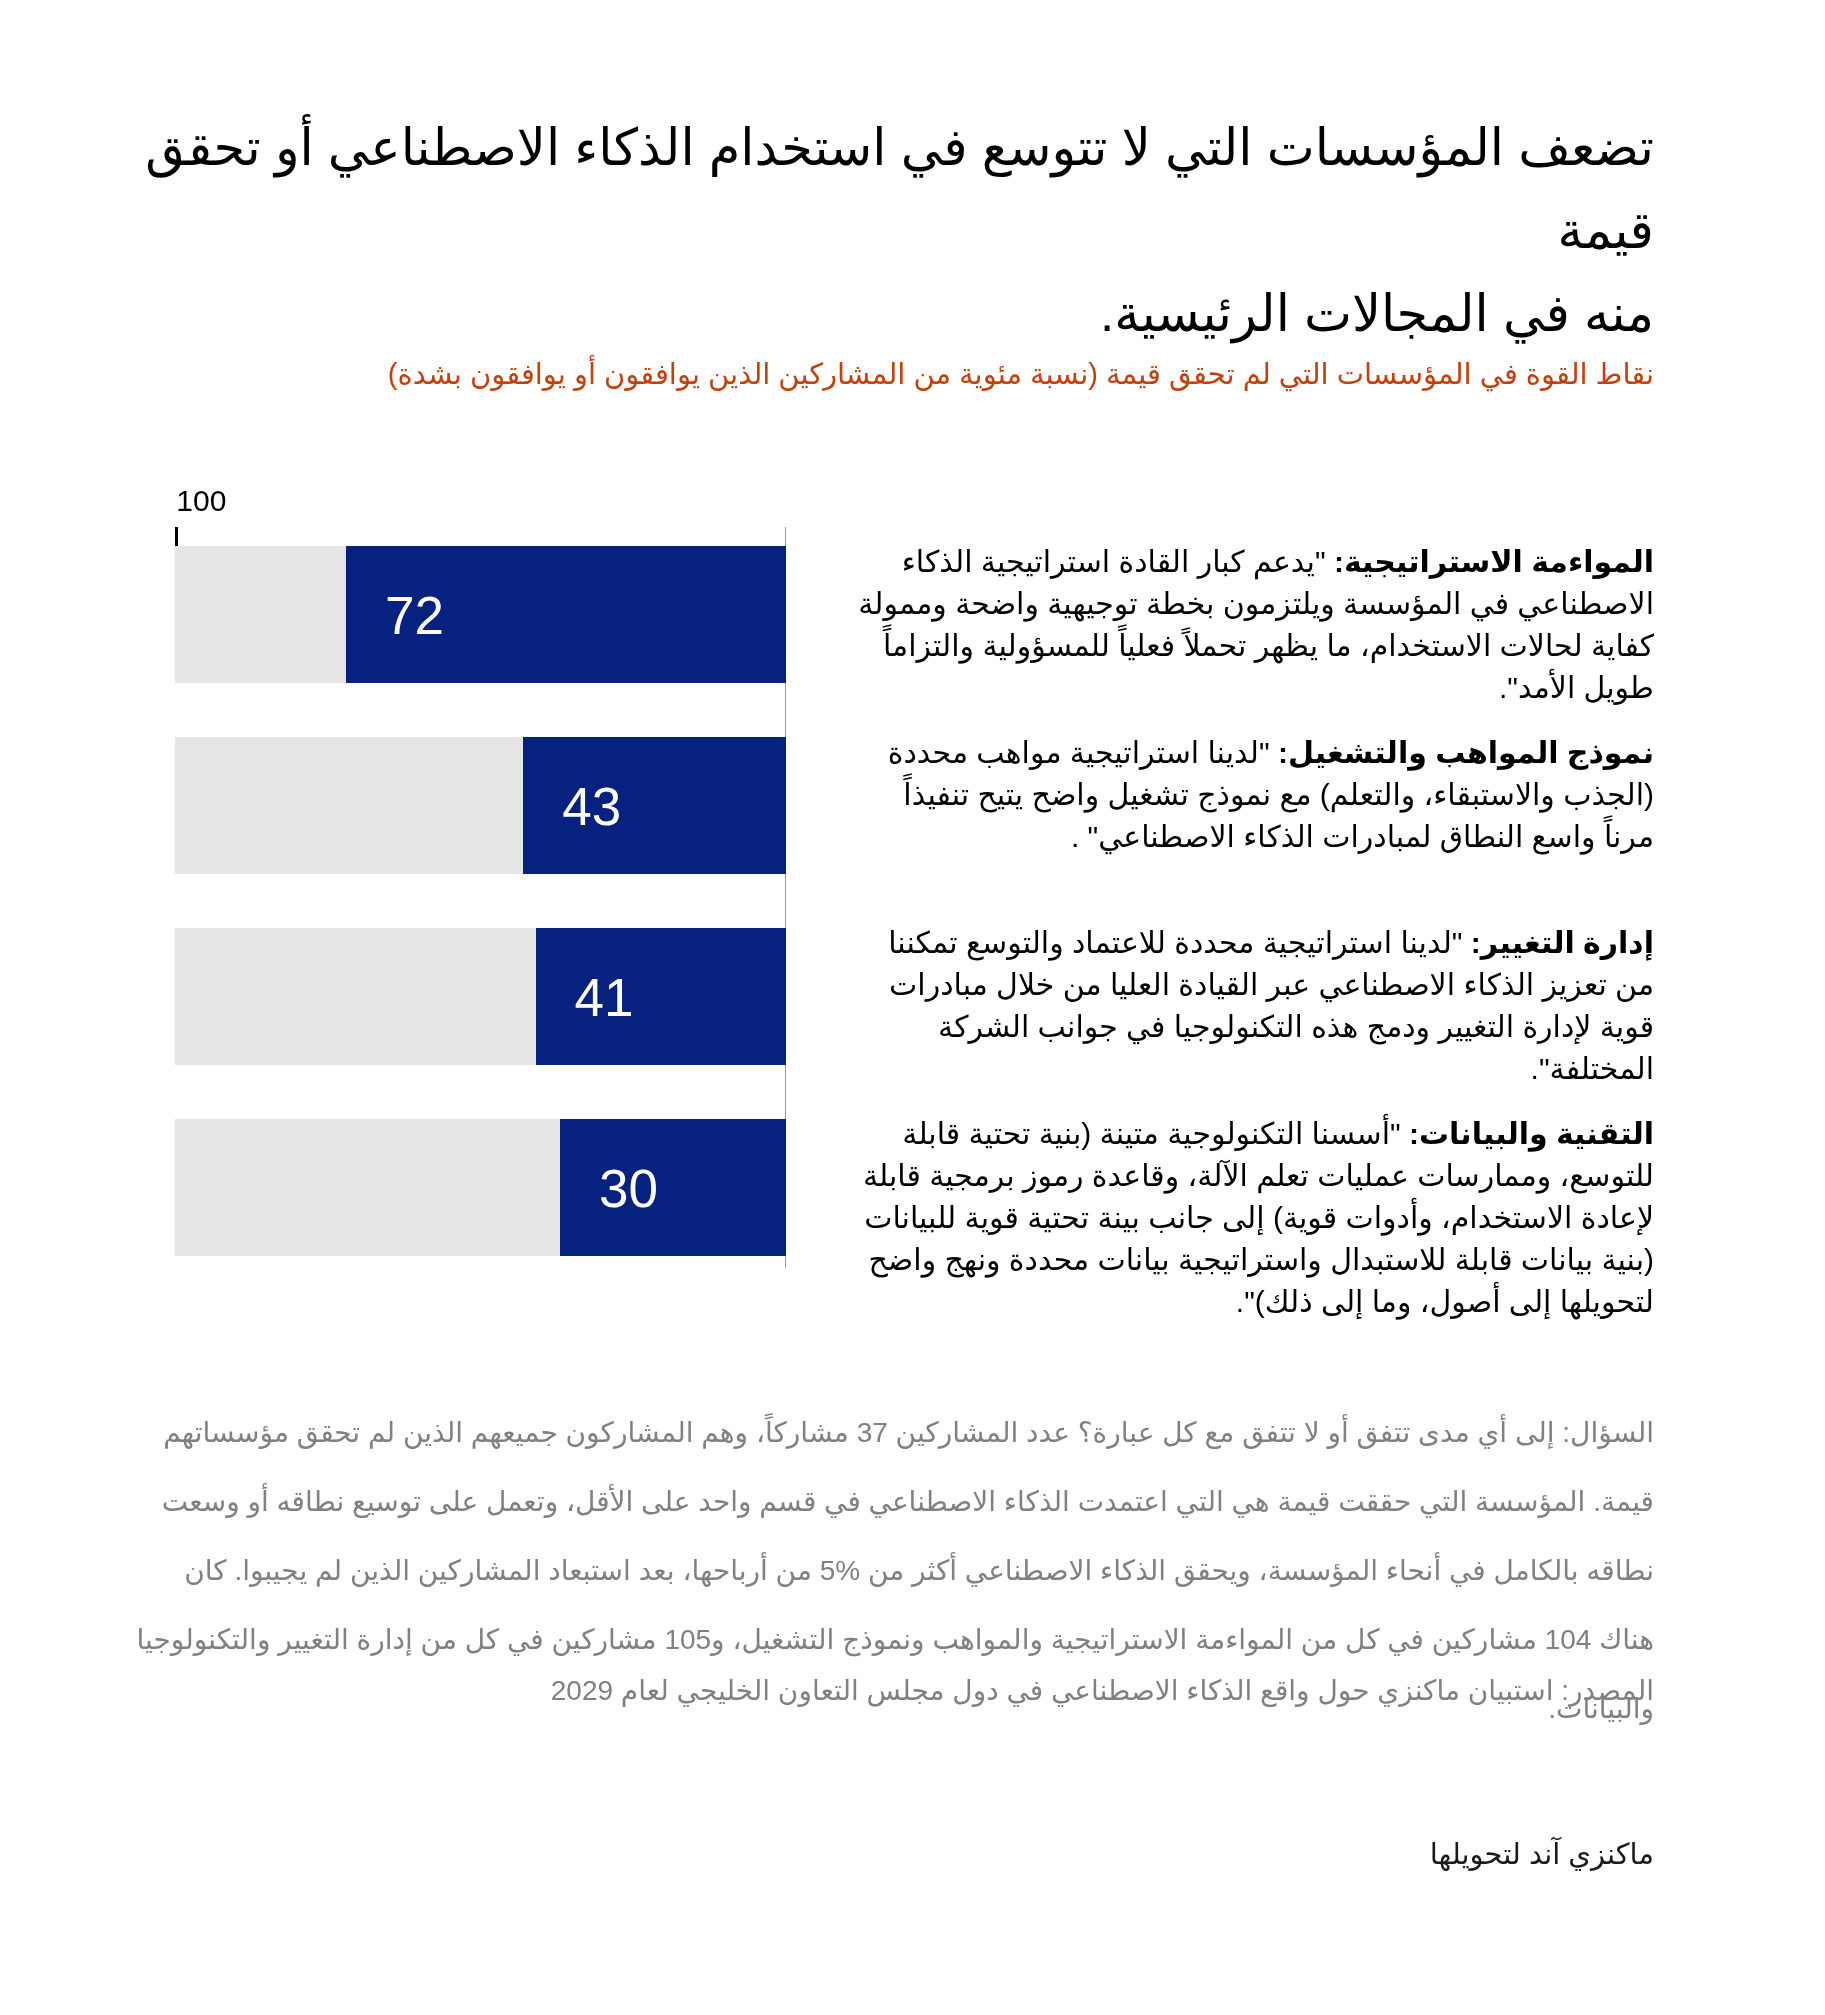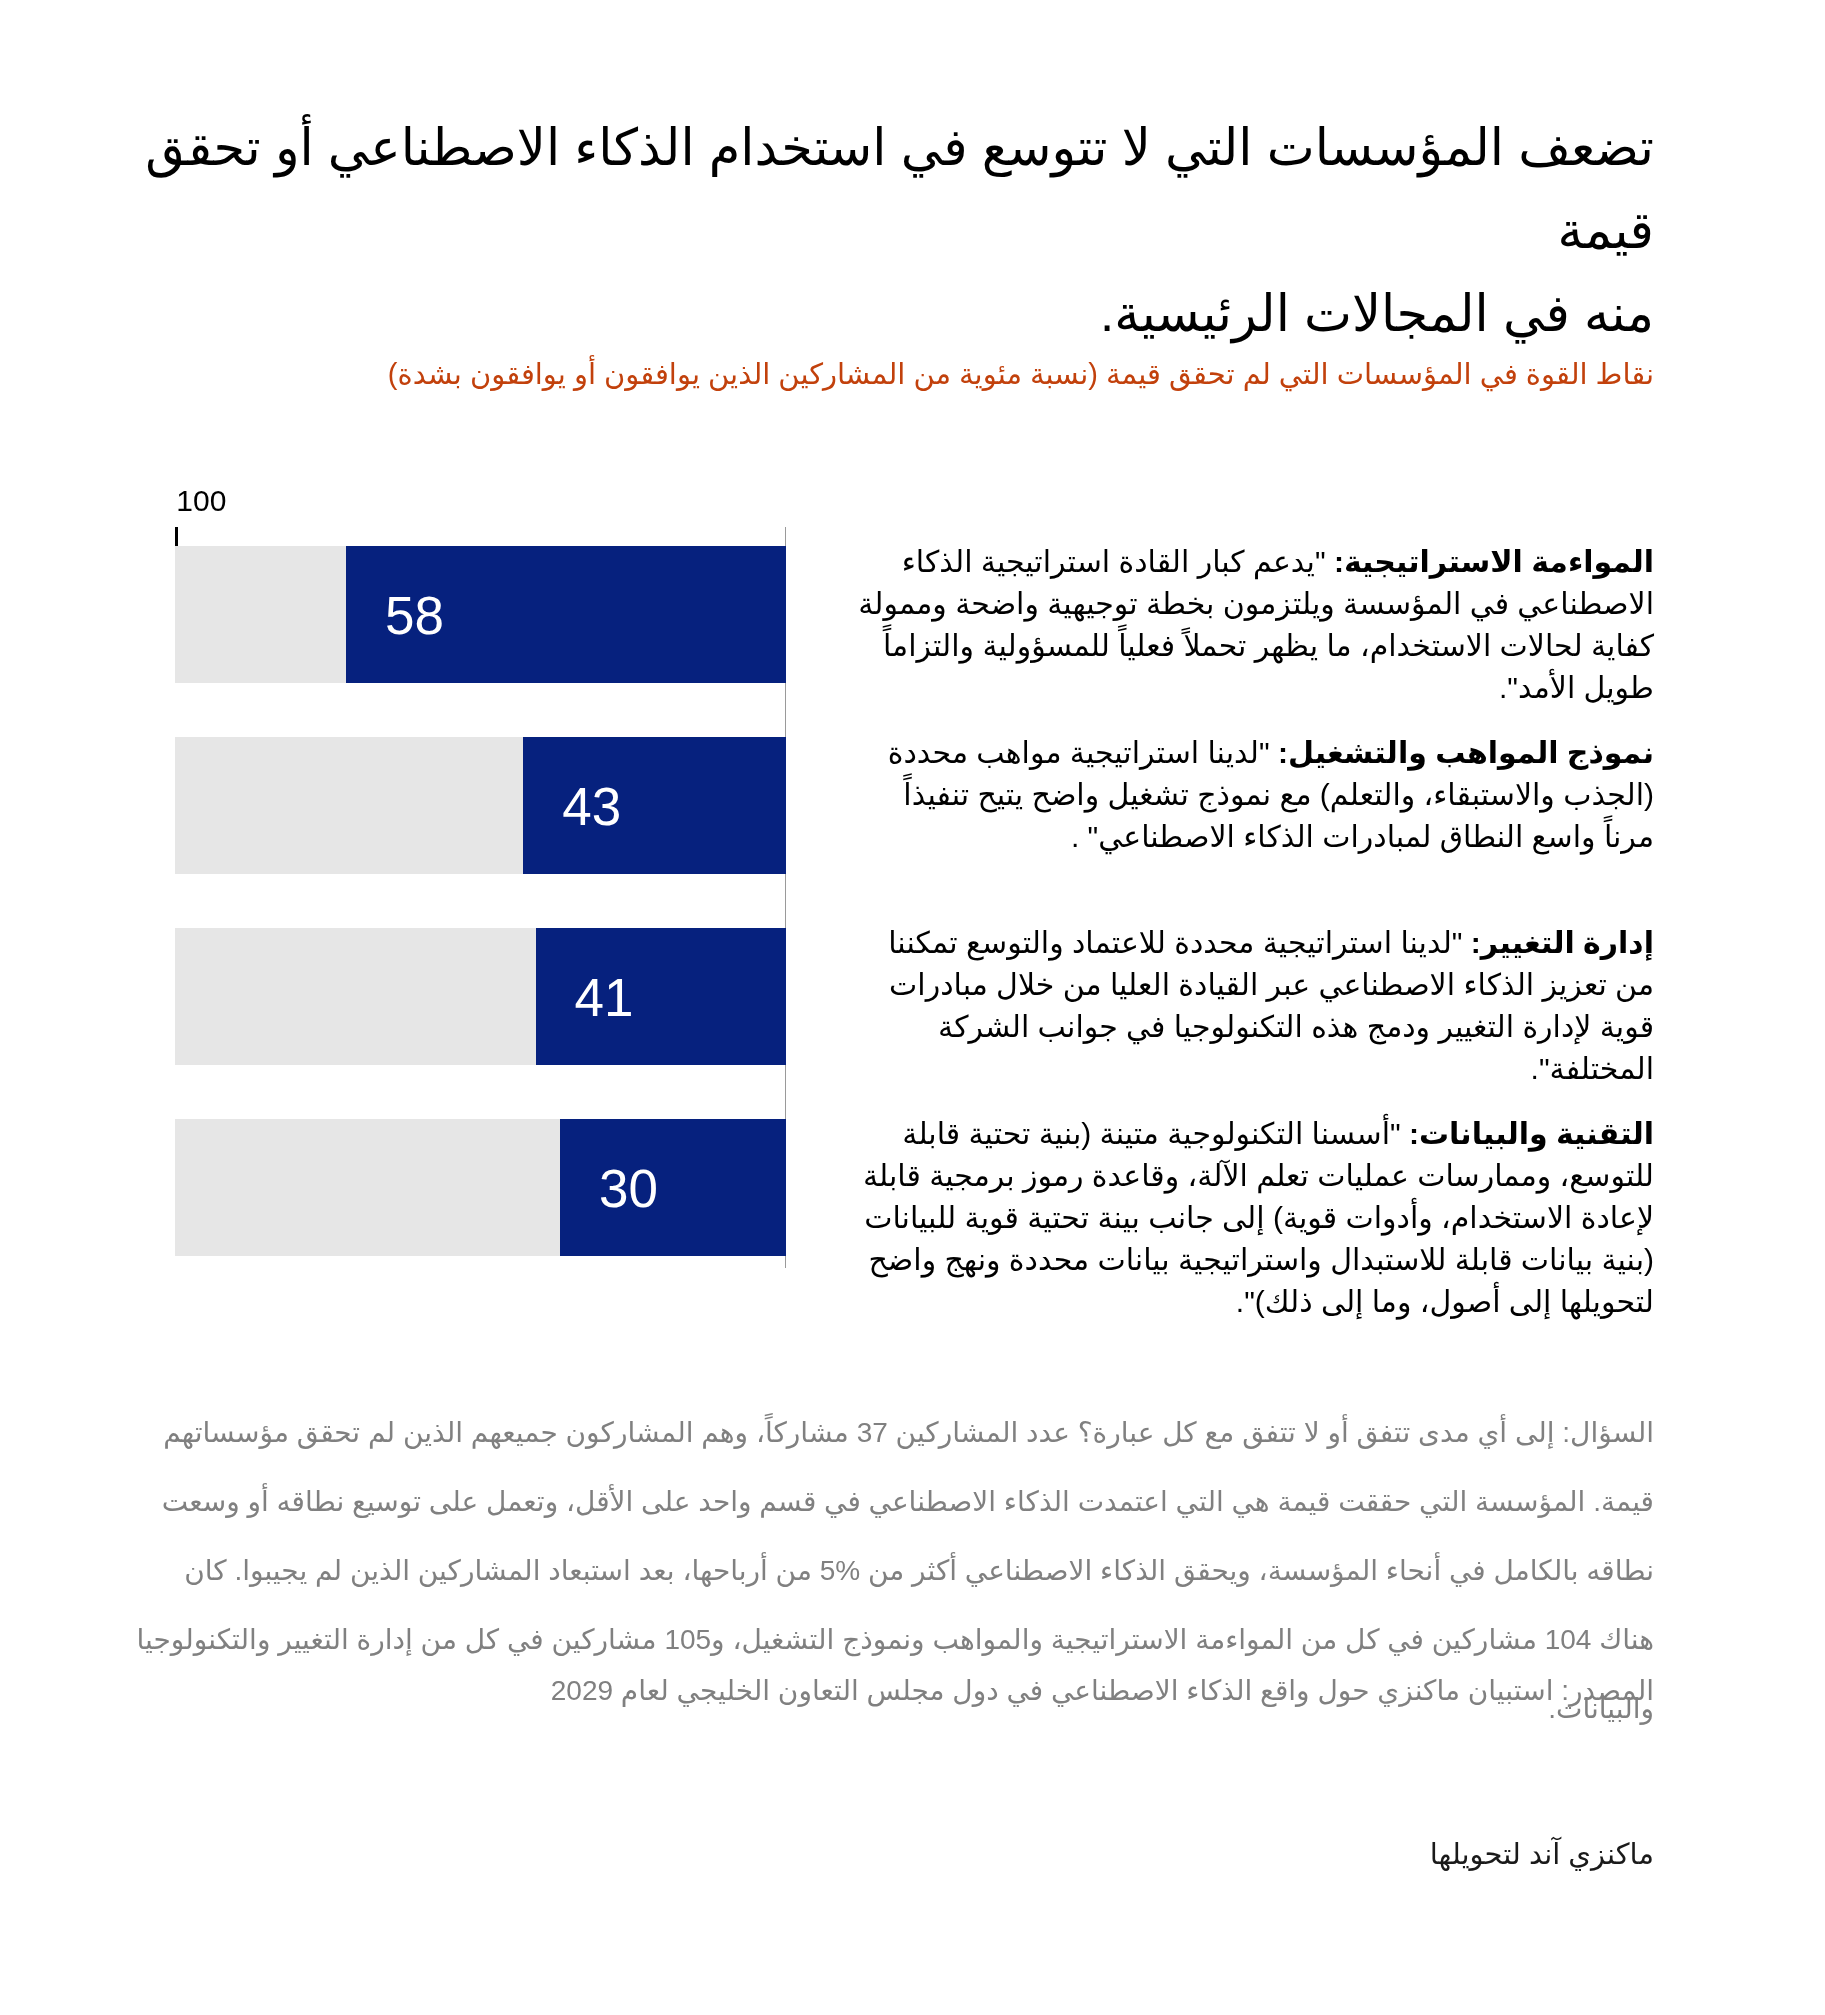--- a/index.html
+++ b/index.html
@@ -82,21 +82,21 @@
   <div class="subtitle">نقاط القوة في المؤسسات التي لم تحقق قيمة (نسبة مئوية من المشاركين الذين يوافقون أو يوافقون بشدة)</div>
 
   <div class="chart">
     <div class="axis-max">100</div>
     <div class="axis-tick"></div>
     <div class="axis-line"></div>
 
     <div class="bars">
       <div class="bar-row">
         <div class="bar-fill" style="width: 72%; background: rgb(6, 33, 126);">
-          <span class="bar-val">58</span>
+          <span class="bar-val">72</span>
         </div>
       </div>
       <div class="bar-row">
         <div class="bar-fill" style="width: 43%; background: rgb(6, 33, 126);">
           <span class="bar-val">43</span>
         </div>
       </div>
       <div class="bar-row">
         <div class="bar-fill" style="width: 41%; background: rgb(6, 33, 126);">
           <span class="bar-val">41</span>

